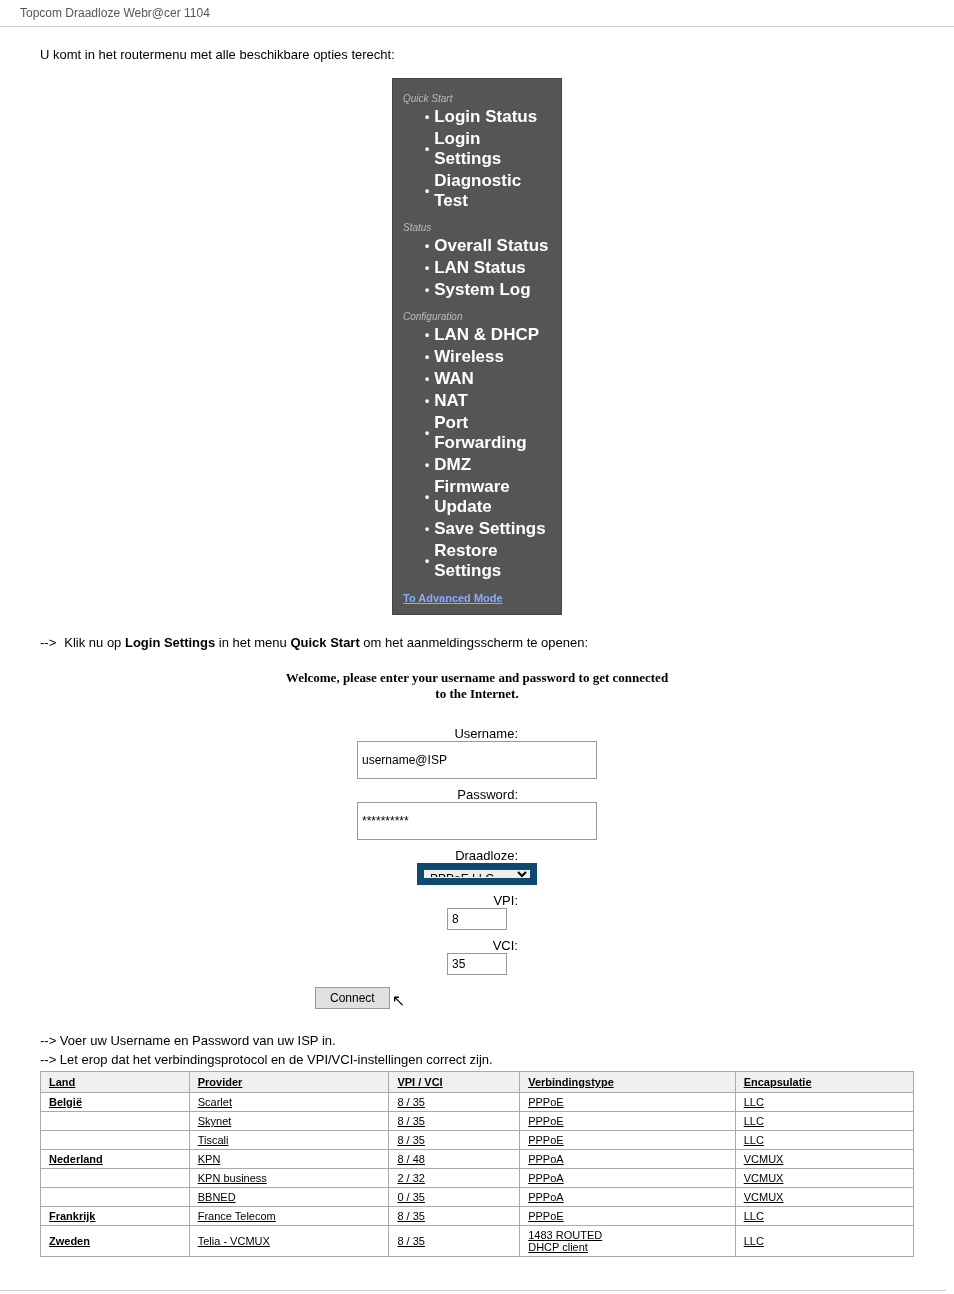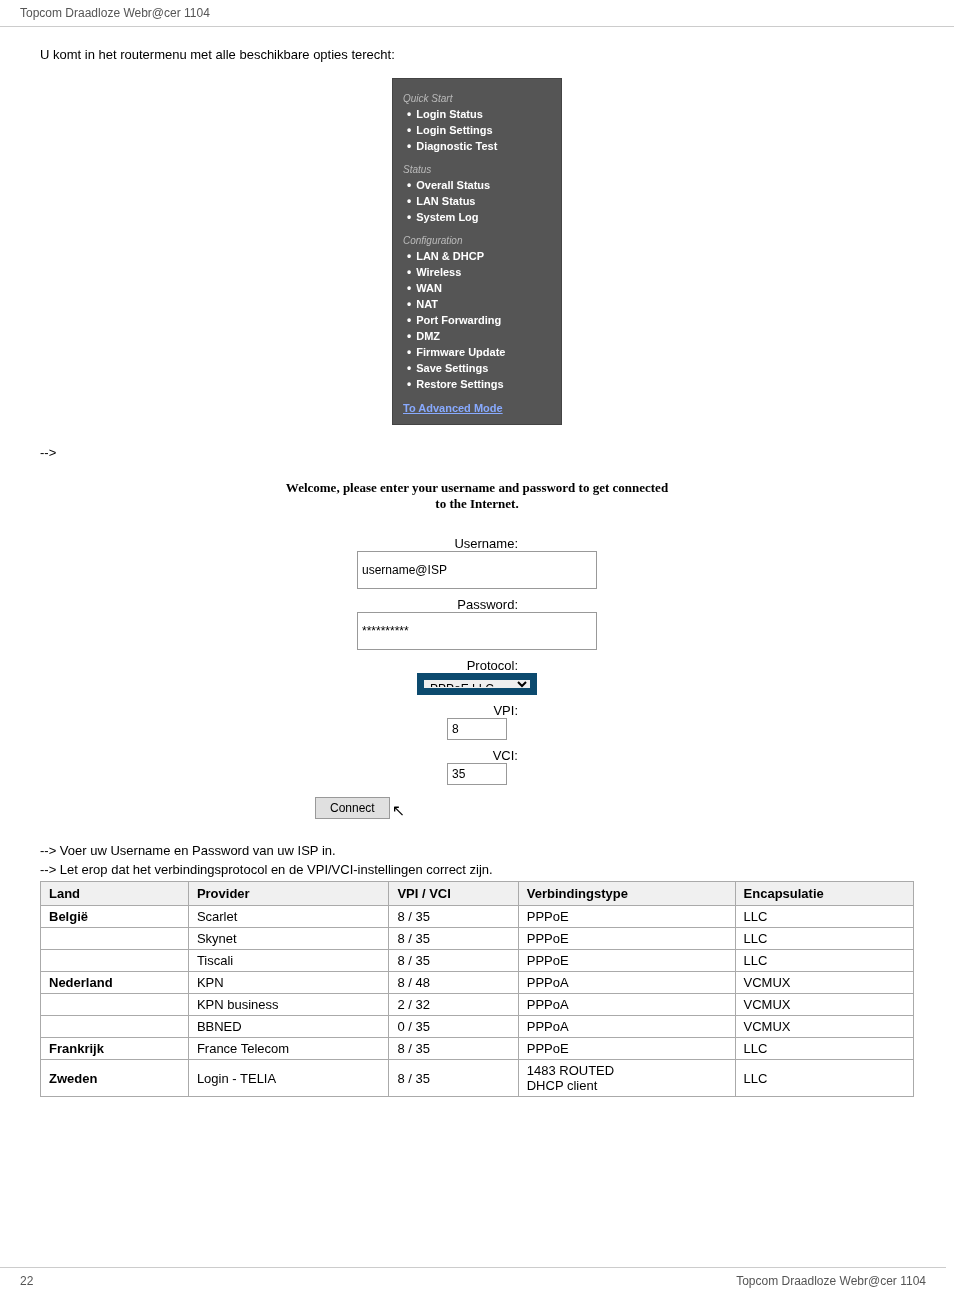--- a/index.html
+++ b/index.html
@@ -52,23 +52,23 @@
     }
     .menu-section-header {
       color: #bbb;
       font-size: 10px;
       padding: 6px 10px 2px 10px;
       font-style: italic;
     }
     .menu-item {
       display: flex;
       align-items: center;
-      padding: 1px 10px 1px 14px;
+      padding: 1px 10px 1px 32px;
       color: #fff;
-      font-size: 11px;
+      font-size: 17px;
       font-weight: bold;
     }
     .menu-item::before {
       content: '•';
       margin-right: 5px;
       font-size: 12px;
     }
     .menu-divider {
       height: 4px;
     }
@@ -151,21 +151,22 @@
     }
     .warning-text {
       font-style: italic;
       font-size: 13px;
       margin-bottom: 16px;
       font-weight: bold;
     }
     table.isp-table {
       width: 100%;
       border-collapse: collapse;
-      font-size: 13px;
+      font-size: 11px;
+      text-decoration: underline;
     }
     table.isp-table th {
       border: 1px solid #aaa;
       background: #f0f0f0;
       padding: 4px 8px;
       text-align: left;
       font-weight: bold;
     }
     table.isp-table td {
       border: 1px solid #aaa;
@@ -205,38 +206,41 @@
       <div class="menu-item">Firmware Update</div>
       <div class="menu-item">Save Settings</div>
       <div class="menu-item">Restore Settings</div>
       <div class="menu-divider"></div>
       <div class="menu-bottom-link">To Advanced Mode</div>
     </div>
   </div>
 
   <div class="arrow-instruction">
     <span class="arrow-text">--&gt;</span>
+    <span>
+      Klik nu op <strong>Login Settings</strong> in het menu <strong>Quick Start</strong> om het aanmeldingsscherm te openen:
+    </span>
   </div>
 
   <div class="welcome-box">
     <p class="welcome-text">Welcome, please enter your username and password to get connected</p>
     <p class="welcome-text">to the Internet.</p>
   </div>
 
   <div class="login-form">
     <div class="form-row">
       <label class="form-label">Username:</label>
       <input class="form-input" type="text" value="username@ISP" style="">
     </div>
     <div class="form-row">
       <label class="form-label">Password:</label>
       <input class="form-input" type="text" value="**********" style="">
     </div>
     <div class="form-row">
-      <label class="form-label">Protocol:</label>
+      <label class="form-label">Draadloze:</label>
       <select class="form-select">
         <option>PPPoE LLC</option>
         <option>PPPoA LLC</option>
         <option>PPPoA VCMUX</option>
       </select>
     </div>
     <div class="form-row">
       <label class="form-label">VPI:</label>
       <input class="form-input-short" type="text" value="8" style="">
     </div>
@@ -311,21 +315,21 @@
         </tr>
         <tr>
           <td><strong>Frankrijk</strong></td>
           <td>France Telecom</td>
           <td>8 / 35</td>
           <td style="white-space: pre-line;">PPPoE</td>
           <td>LLC</td>
         </tr>
         <tr>
           <td><strong>Zweden</strong></td>
-          <td>Login - TELIA</td>
+          <td>Telia - VCMUX</td>
           <td>8 / 35</td>
           <td style="white-space: pre-line;">1483 ROUTED
 DHCP client</td>
           <td>LLC</td>
         </tr>
       </tbody>
   </table>
 
 </div>
 

